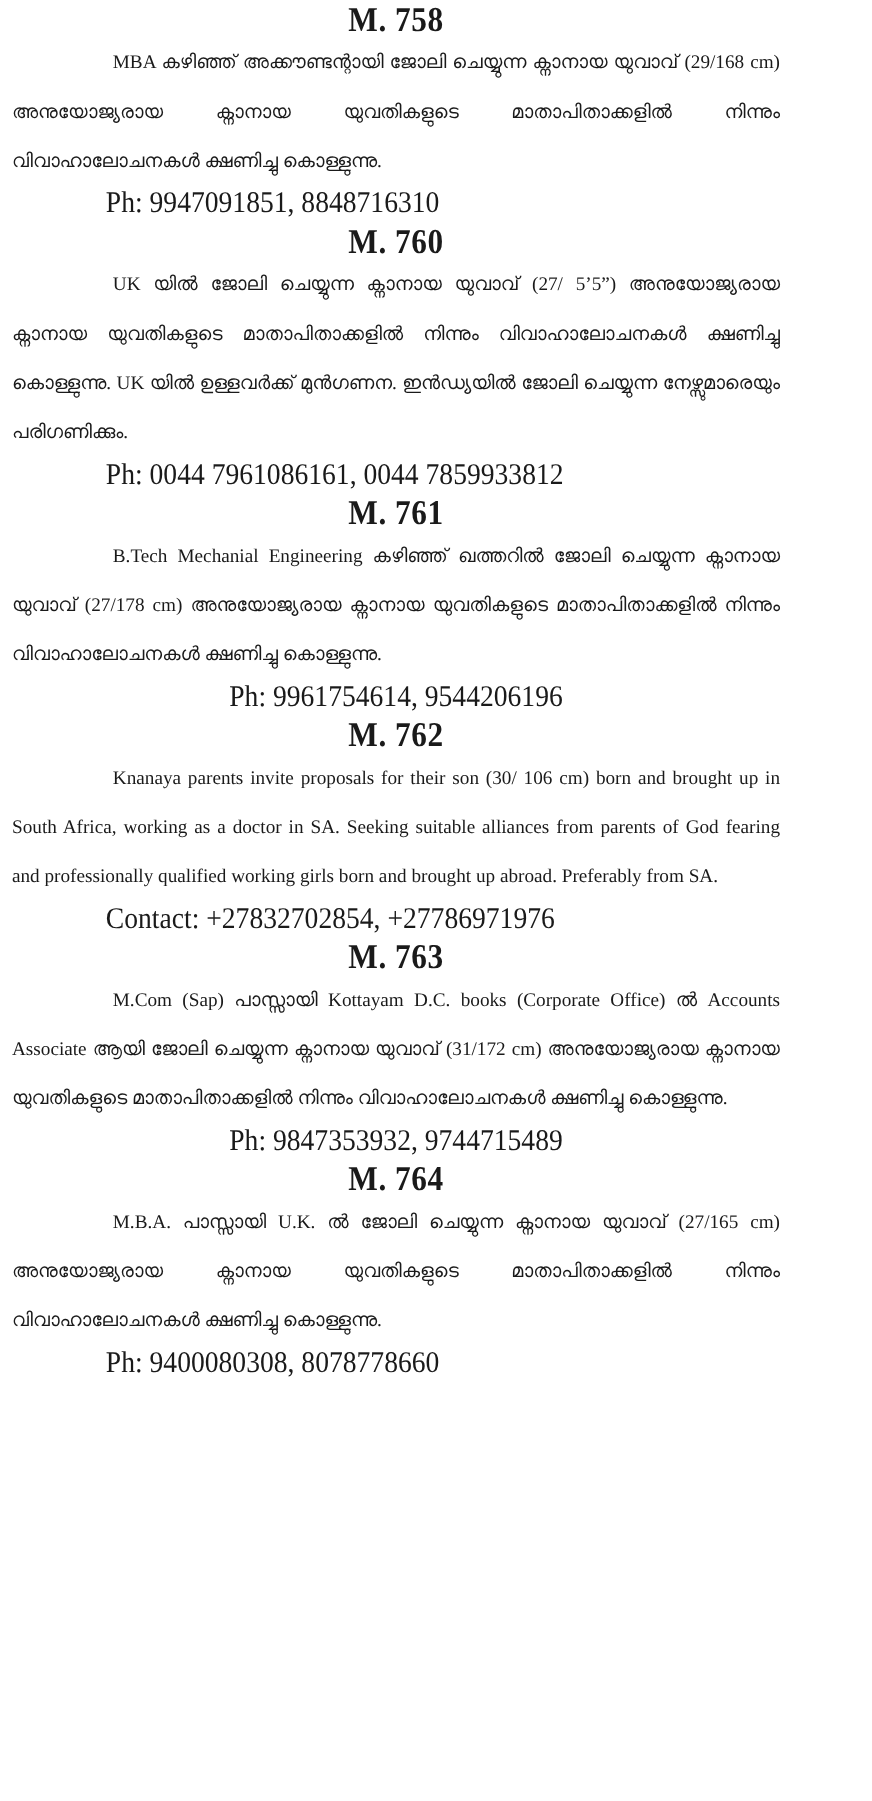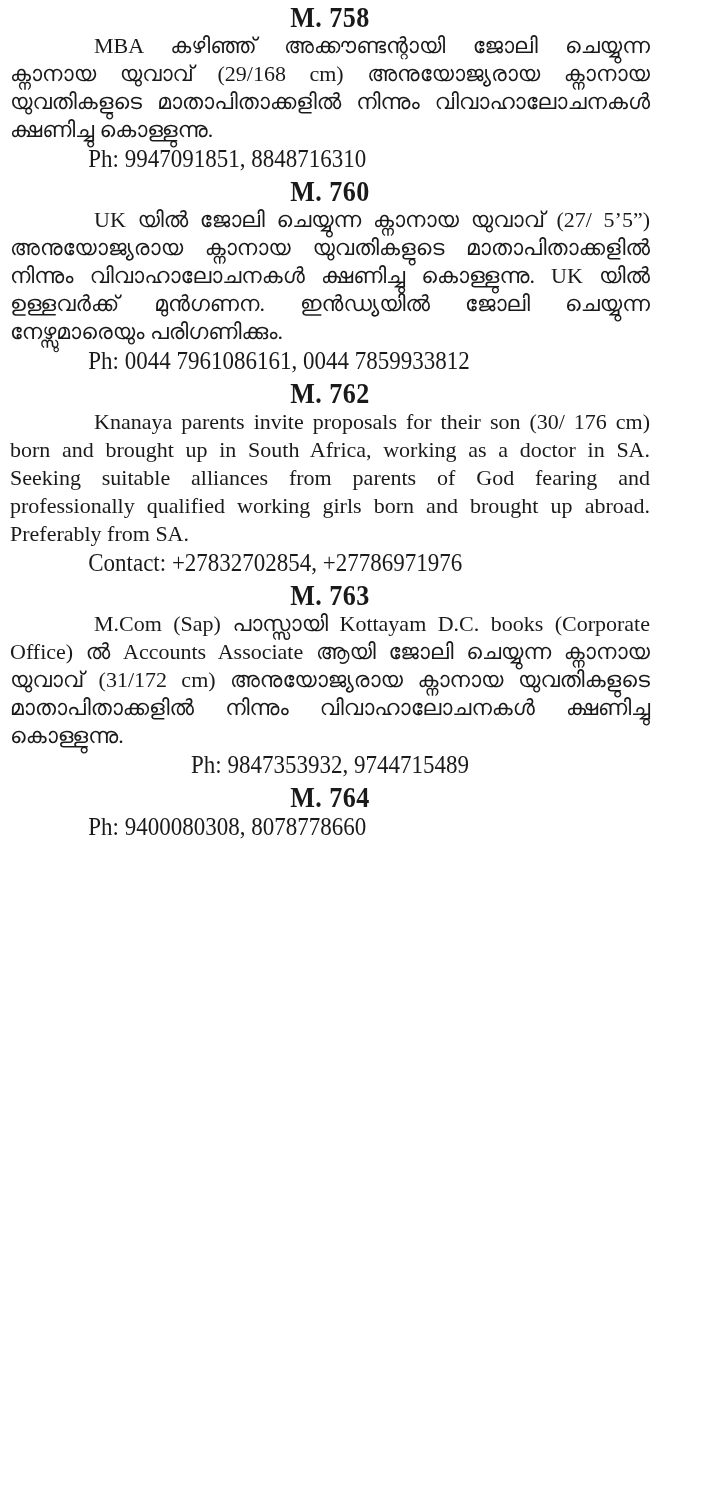--- a/index.html
+++ b/index.html
@@ -9,21 +9,21 @@
     color: #1a1a1a;
   }
   .page { padding: 0 10px 0 10px; box-sizing: border-box; width: 660px; }
   .ad { margin: 0; }
   .ad-id {
     text-align: center; font-weight: bold; font-size: 29px;
     line-height: 30px; margin: 2px 0 0 0; letter-spacing: 0.5px;
     transform: scaleX(0.9);
   }
   .ad-body {
-    font-size: 22px; line-height: 28px; text-align: justify;
+    font-size: 16px; line-height: 41px; text-align: justify;
     text-align-last: left; text-indent: 84px; margin: 0;
   }
   .ad-contact {
     font-size: 25px; line-height: 30px; margin: 0; padding-left: 85px;
     transform-origin: left center; transform: scaleX(0.92);
   }
   .ad-contact.center { padding-left: 0; text-align: center; transform-origin: center; }
 </style>
 </head>
 <body>
@@ -36,31 +36,37 @@
     <div class="ad-contact">Ph: 9947091851, 8848716310</div>
   </div>
 
 
   <div class="ad">
     <div class="ad-id">M. 760</div>
     <p class="ad-body">UK യിൽ ജോലി ചെയ്യുന്ന ക്നാനായ യുവാവ് (27/ 5’5”) അനുയോജ്യരായ ക്നാനായ യുവതികളുടെ മാതാപിതാക്കളിൽ നിന്നും വിവാഹാലോചനകൾ ക്ഷണിച്ചു കൊള്ളുന്നു. UK യിൽ ഉള്ളവർക്ക് മുൻഗണന. ഇൻഡ്യയിൽ ജോലി ചെയ്യുന്ന നേഴ്സുമാരെയും പരിഗണിക്കും.</p>
     <div class="ad-contact">Ph: 0044 7961086161, 0044 7859933812</div>
   </div>
 
+  <div class="ad">
+    <div class="ad-id">M. 761</div>
+    <p class="ad-body">B.Tech Mechanial Engineering കഴിഞ്ഞ് ഖത്തറിൽ ജോലി ചെയ്യുന്ന ക്നാനായ യുവാവ് (27/178 cm) അനുയോജ്യരായ ക്നാനായ യുവതികളുടെ മാതാപിതാക്കളിൽ നിന്നും വിവാഹാലോചനകൾ ക്ഷണിച്ചു കൊള്ളുന്നു.</p>
+    <div class="ad-contact center">Ph: 9961754614, 9544206196</div>
+  </div>
 
   <div class="ad">
     <div class="ad-id">M. 762</div>
-    <p class="ad-body">Knanaya parents invite proposals for their son (30/ 176 cm) born and brought up in South Africa, working as a doctor in SA. Seeking suitable alliances from parents of God fearing and professionally qualified working girls born and brought up abroad. Preferably from SA.</p>
+    <p class="ad-body">Knanaya parents invite proposals for their son (30/ 106 cm) born and brought up in South Africa, working as a doctor in SA. Seeking suitable alliances from parents of God fearing and professionally qualified working girls born and brought up abroad. Preferably from SA.</p>
     <div class="ad-contact">Contact: +27832702854, +27786971976</div>
   </div>
 
   <div class="ad">
     <div class="ad-id">M. 763</div>
     <p class="ad-body">M.Com (Sap) പാസ്സായി Kottayam D.C. books (Corporate Office) ൽ Accounts Associate ആയി ജോലി ചെയ്യുന്ന ക്നാനായ യുവാവ് (31/172 cm) അനുയോജ്യരായ ക്നാനായ യുവതികളുടെ മാതാപിതാക്കളിൽ നിന്നും വിവാഹാലോചനകൾ ക്ഷണിച്ചു കൊള്ളുന്നു.</p>
     <div class="ad-contact center">Ph: 9847353932, 9744715489</div>
   </div>
 
   <div class="ad">
     <div class="ad-id">M. 764</div>
+    <p class="ad-body">M.B.A. പാസ്സായി U.K. ൽ ജോലി ചെയ്യുന്ന ക്നാനായ യുവാവ് (27/165 cm) അനുയോജ്യരായ ക്നാനായ യുവതികളുടെ മാതാപിതാക്കളിൽ നിന്നും വിവാഹാലോചനകൾ ക്ഷണിച്ചു കൊള്ളുന്നു.</p>
     <div class="ad-contact">Ph: 9400080308, 8078778660</div>
   </div>
 
 </div>
 
 </body></html>

